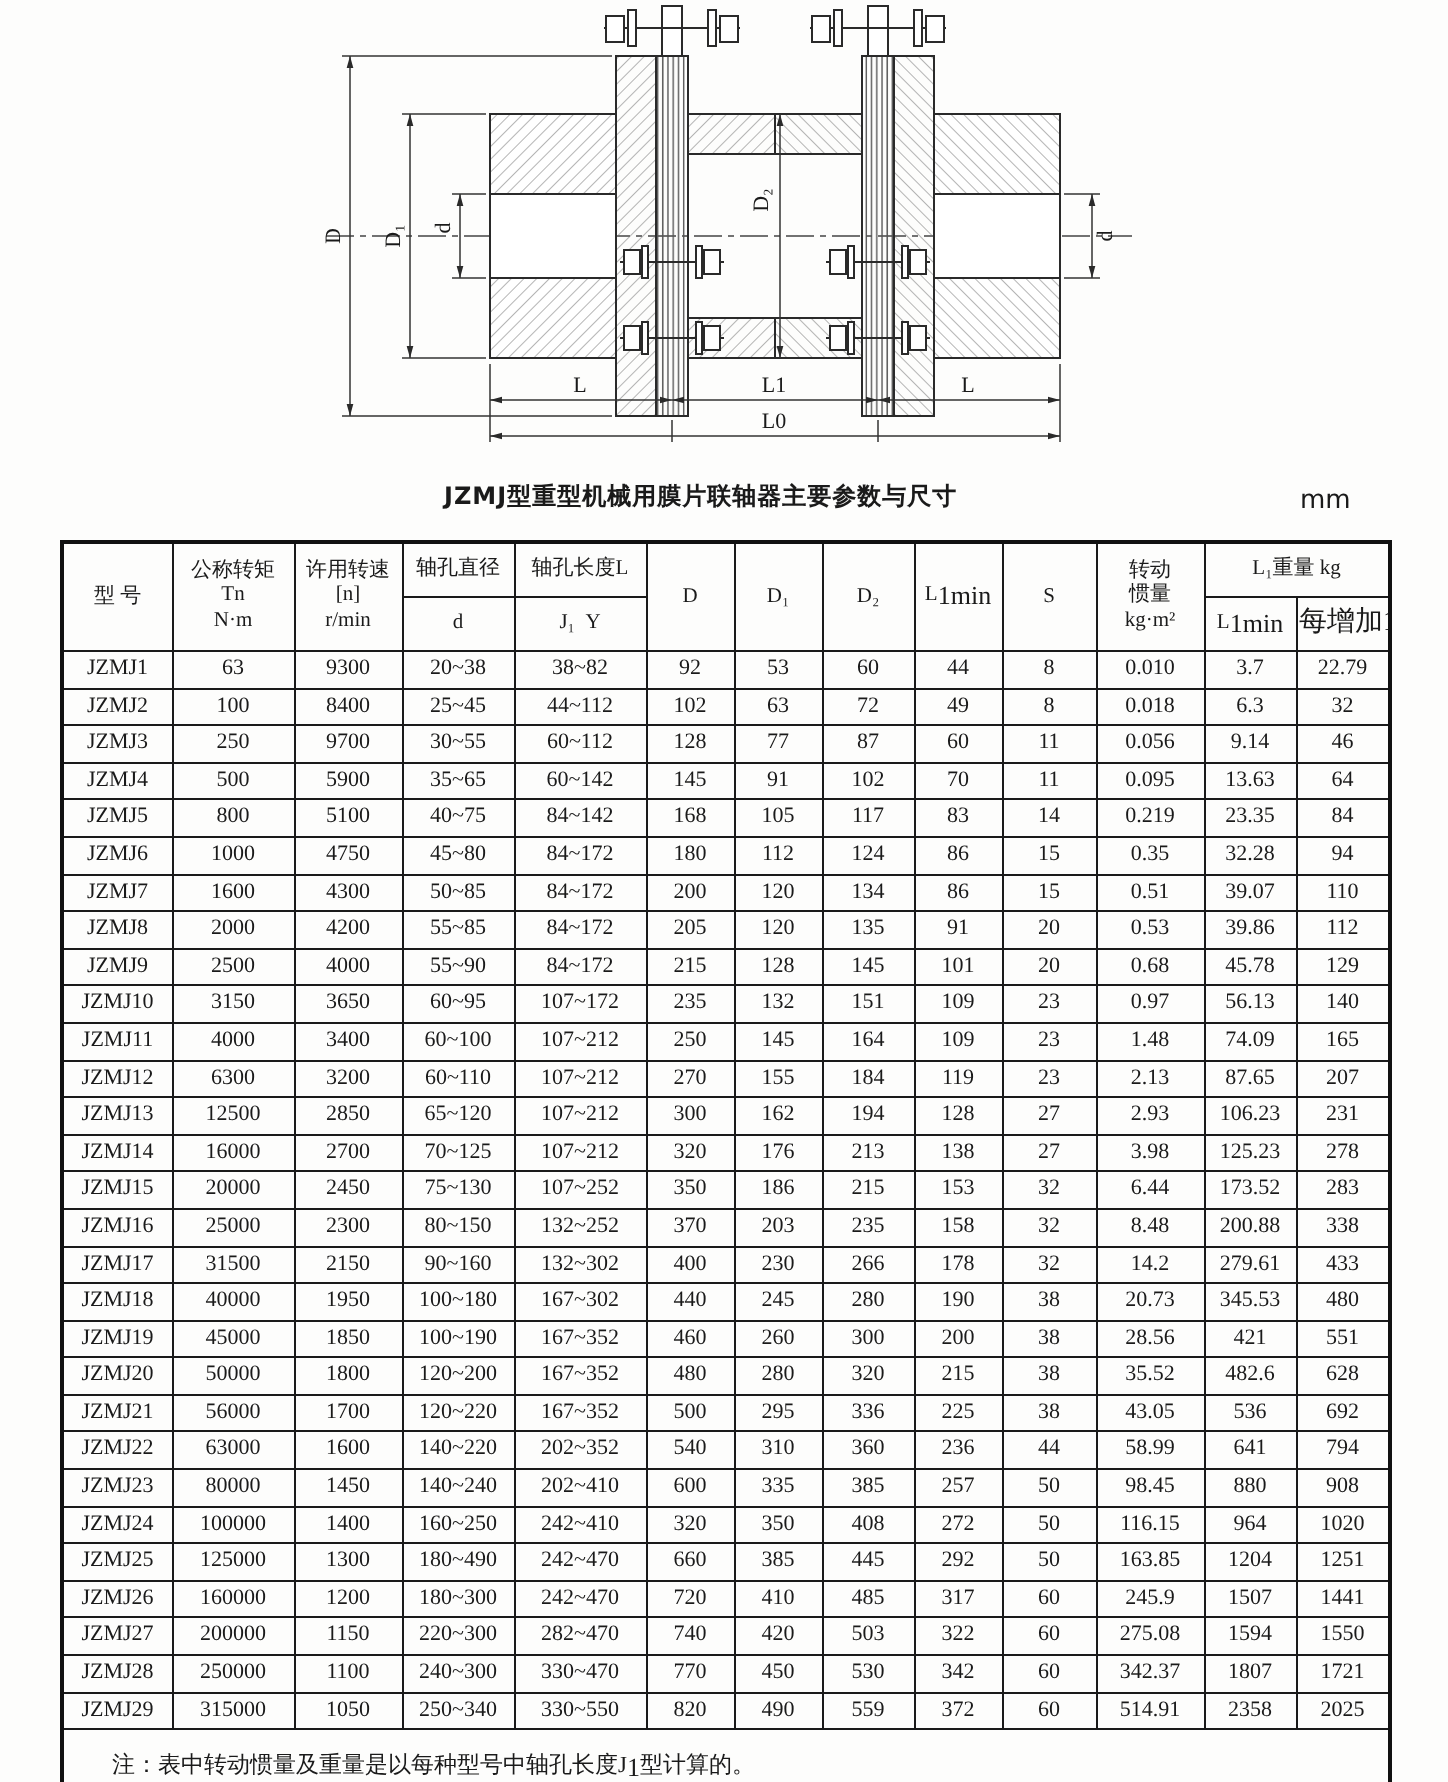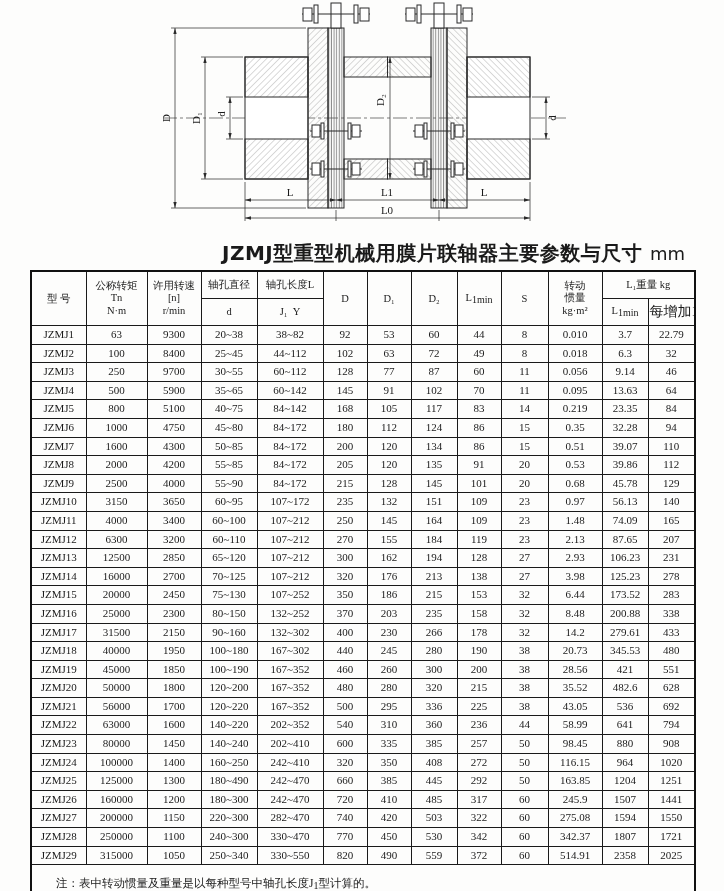--- a/index.html
+++ b/index.html
@@ -1,32 +1,32 @@
 <!DOCTYPE html>
 <html><head>
 <meta charset="utf-8">
 <style>
   html,body{margin:0;padding:0;background:#ffffff;}
   .page{position:relative;width:724px;height:891px;background:#fdfdfc;color:#1a1a1a;
         font-family:"Liberation Serif","DejaVu Serif",serif;overflow:hidden;}
   .drawing{display:block;}
   .title-row{position:relative;height:32px;}
-  .title-row h1{position:absolute;left:222px;top:2px;margin:0;font-size:20px;font-weight:bold;
+  .title-row h1{position:absolute;left:222px;top:2px;margin:0;font-size:12px;font-weight:bold;
         font-family:"DejaVu Sans","Liberation Sans",sans-serif;letter-spacing:0.5px;}
-  .unit{position:absolute;left:650px;top:5px;font-size:18px;font-family:"DejaVu Sans",sans-serif;}
+  .unit{position:absolute;left:650px;top:5px;font-size:13px;font-family:"DejaVu Sans",sans-serif;}
   table.params{margin-left:30px;width:664px;border-collapse:collapse;table-layout:fixed;
         border:2px solid #111;font-size:11px;}
   table.params th, table.params td{border:1px solid #1a1a1a;text-align:center;padding:0 1px;
         font-weight:normal;overflow:hidden;white-space:nowrap;}
   table.params td{height:17.6px;line-height:17.6px;}
   thead th{font-size:10.5px;line-height:1.25;}
   thead tr.h1 th{height:26px;}
   thead tr.h2 th{height:26px;}
   .stack div{line-height:1.18;}
-  sub{font-size:10px;vertical-align:-2px;letter-spacing:0;}
+  sub{font-size:13px;vertical-align:-2px;letter-spacing:0;}
   .small-h{font-size:14px;}
   tfoot td.note-cell{height:36px;line-height:36px;text-align:left;padding-left:24px;font-size:11.5px;}
   .dimtext{font-size:11px;fill:#1a1a1a;font-family:"Liberation Serif","DejaVu Serif",serif;}
 </style>
 </head>
 <body>
 
 <div class="page">
 
   <svg class="drawing" width="724" height="238" viewBox="0 0 724 238">

